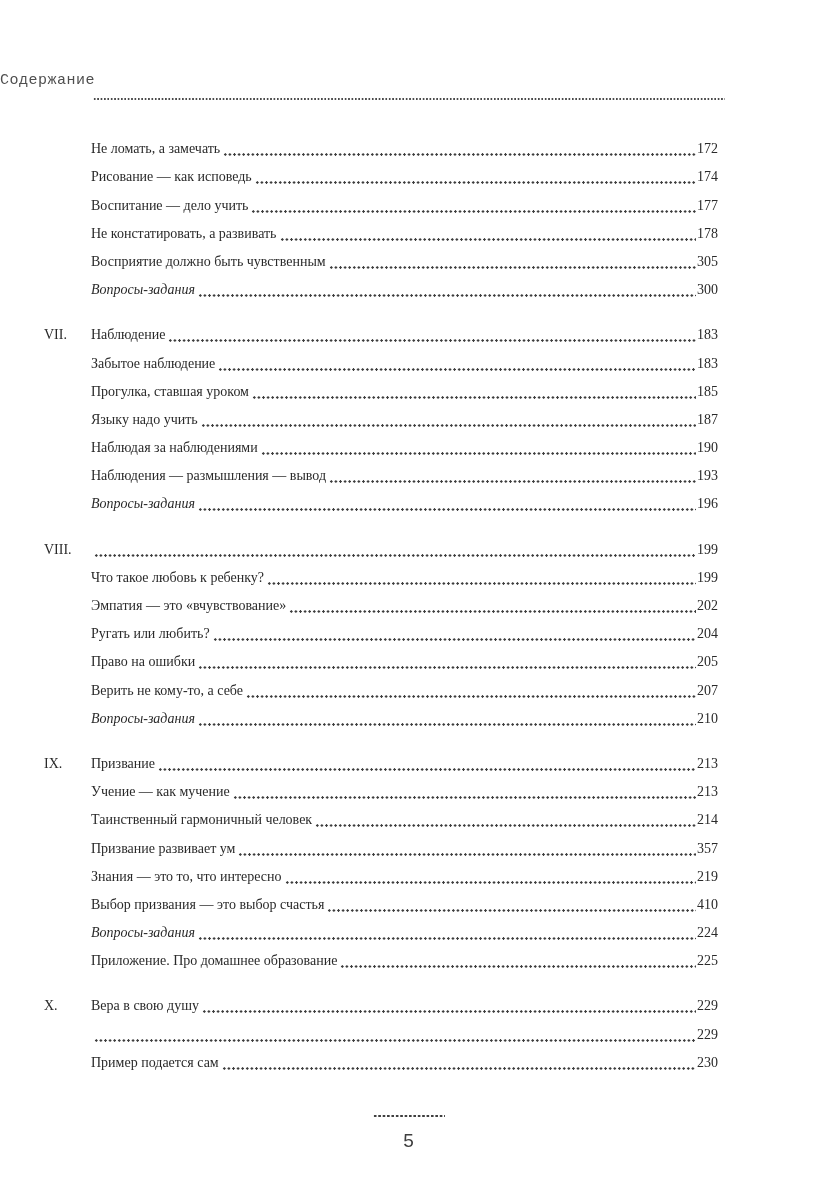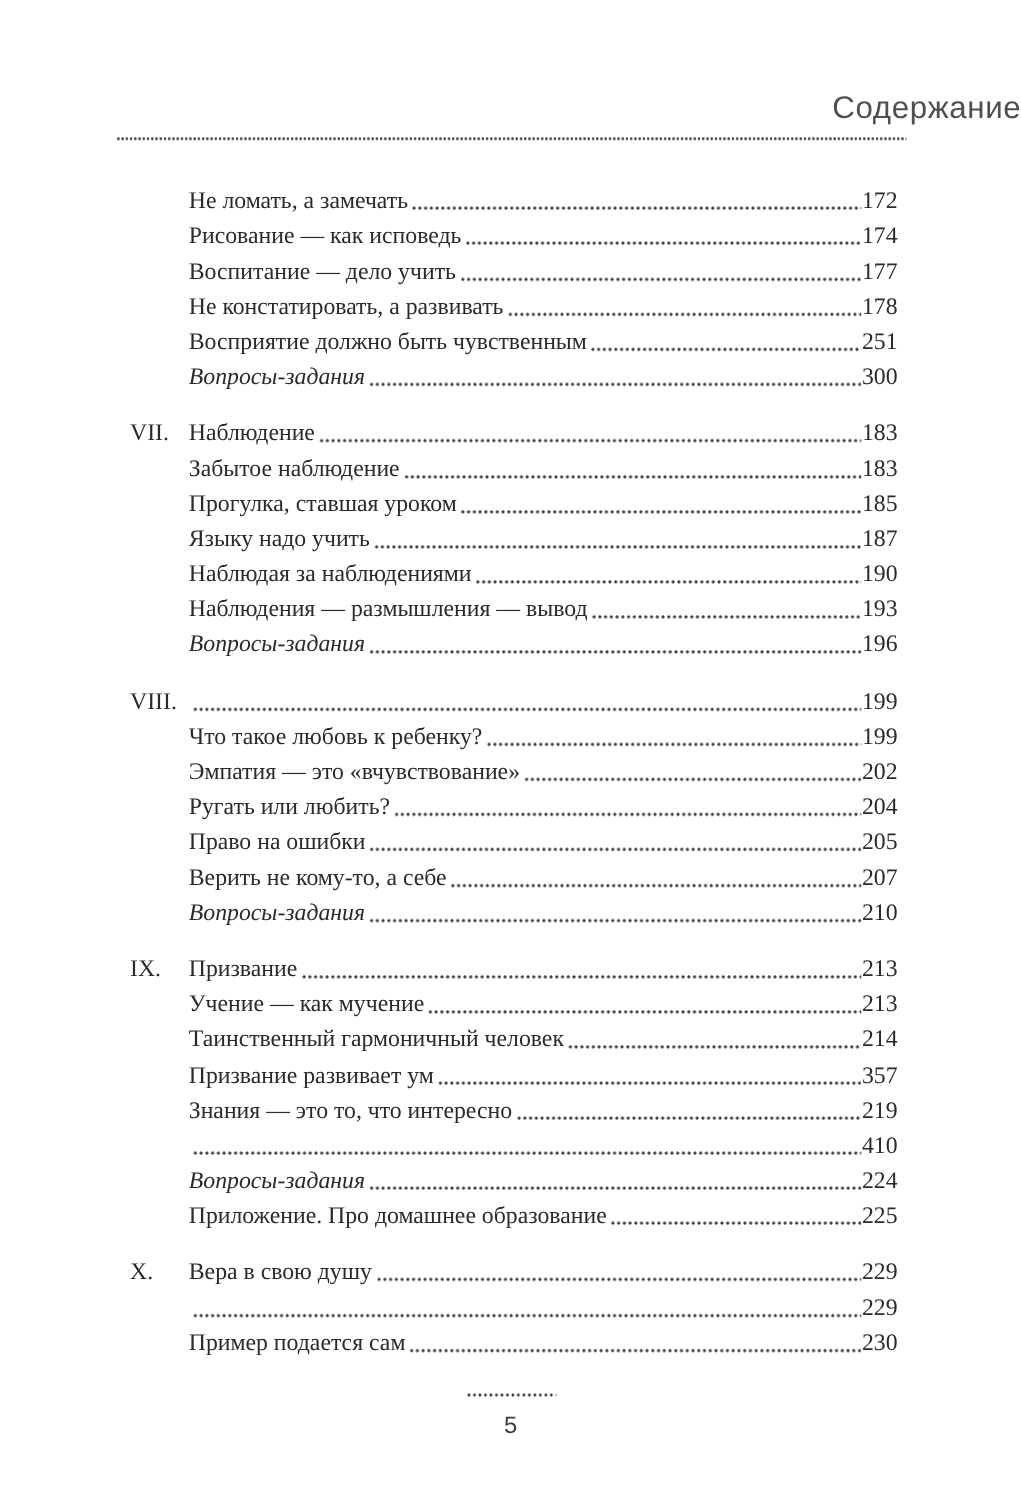--- a/index.html
+++ b/index.html
@@ -10,40 +10,40 @@
   body {
     width: 817px;
     height: 1200px;
     font-family: "Liberation Serif", serif;
     color: #2a2a2a;
     overflow: hidden;
     position: relative;
   }
   .page-header {
     padding-top: 72px;
-    text-align: right;
-    font-family: Liberation Sans, sans-serif;
-    font-size: 25px;
+    text-align: left;
+    font-family: Liberation Mono, monospace;
+    font-size: 15px;
     letter-spacing: 0.5px;
     color: #4f4f4f;
   }
   .header-rule {
     width: 632px;
     height: 4px;
     margin: 8px auto 0 auto;
     background-image: radial-gradient(circle, #4a4a4a 0.9px, transparent 1.3px);
     background-size: 3.4px 4px;
     background-repeat: repeat-x;
     background-position: left bottom;
   }
   .toc {
     margin-top: 33px;
-    padding-left: 104px;
+    padding-left: 44px;
     padding-right: 99px;
-    font-size: 19px;
+    font-size: 14px;
   }
   .toc-section { margin-top: 17px; }
   .toc-section:first-child { margin-top: 0; }
   .toc-row {
     display: flex;
     align-items: flex-end;
     height: 28.2px;
     line-height: 26px;
     white-space: nowrap;
   }
@@ -118,21 +118,21 @@
       <div class="toc-row">
         <span class="toc-num"></span>
         <span class="toc-title">Не констатировать, а развивать</span>
         <span class="leader"></span>
         <span class="toc-page">178</span>
       </div>
       <div class="toc-row">
         <span class="toc-num"></span>
         <span class="toc-title">Восприятие должно быть чувственным</span>
         <span class="leader"></span>
-        <span class="toc-page">251</span>
+        <span class="toc-page">305</span>
       </div>
       <div class="toc-row">
         <span class="toc-num"></span>
         <span class="toc-title italic">Вопросы-задания</span>
         <span class="leader"></span>
         <span class="toc-page">300</span>
       </div>
     </div>
     <div class="toc-section">
       <div class="toc-row">
@@ -247,20 +247,21 @@
         <span class="toc-page">357</span>
       </div>
       <div class="toc-row">
         <span class="toc-num"></span>
         <span class="toc-title">Знания — это то, что интересно</span>
         <span class="leader"></span>
         <span class="toc-page">219</span>
       </div>
       <div class="toc-row">
         <span class="toc-num"></span>
+        <span class="toc-title">Выбор призвания — это выбор счастья</span>
         <span class="leader"></span>
         <span class="toc-page">410</span>
       </div>
       <div class="toc-row">
         <span class="toc-num"></span>
         <span class="toc-title italic">Вопросы-задания</span>
         <span class="leader"></span>
         <span class="toc-page">224</span>
       </div>
       <div class="toc-row">

